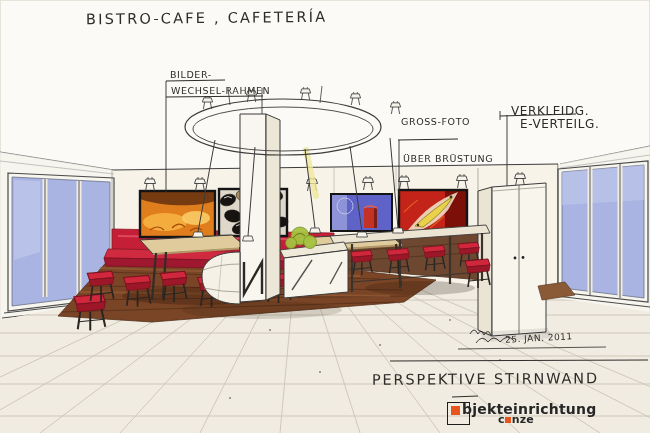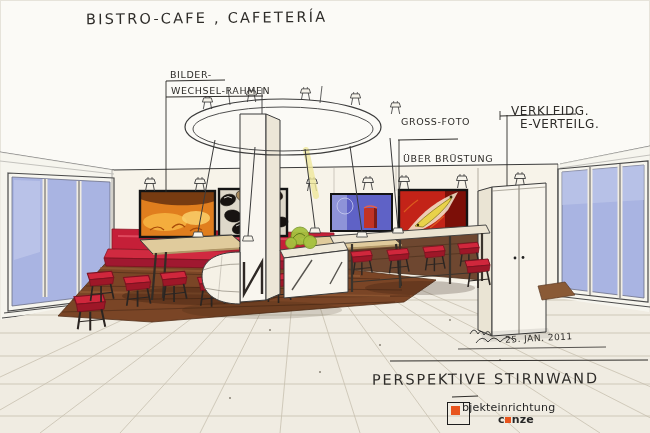--- a/index.html
+++ b/index.html
@@ -7,21 +7,21 @@
     position:relative;width:650px;height:433px;overflow:hidden;
     background:#fbfaf6;font-family:"DejaVu Sans","Liberation Sans",sans-serif;color:#2e2c29;
   }
   svg.scene{position:absolute;left:0;top:0;}
   .hand{position:absolute;white-space:nowrap;color:#2e2c29;}
   .title{font-size:14.5px;letter-spacing:2.2px;transform:rotate(-0.6deg);font-weight:500;}
   .callout{font-size:9.5px;letter-spacing:0.6px;font-weight:400;}
   .callout.small{font-size:12px;}
   .caption{font-size:14.5px;letter-spacing:1.8px;font-weight:500;transform:rotate(-0.4deg);}
   .date{font-size:9px;letter-spacing:0.5px;transform:rotate(-3deg);font-weight:500;}
-  .logo-line1{font-size:11px;font-weight:400;color:#262626;letter-spacing:0.2px;text-align:right;}
+  .logo-line1{font-size:14px;font-weight:700;color:#262626;letter-spacing:0.2px;text-align:right;}
   .logo-line2{font-size:11px;font-weight:600;color:#262626;letter-spacing:0.2px;text-align:right;}
   .logo-box{position:absolute;width:21px;height:21px;border:1.6px solid #1d1d1d;background:transparent;}
   .logo-sq{position:absolute;width:9px;height:9px;background:#e8541d;}
   .logo-dot{display:inline-block;width:6px;height:6px;background:#e8541d;margin:0 0.5px 1px 0.5px;vertical-align:middle;}
 </style>
 </head>
 <body>
 
 <div id="canvas">
 

